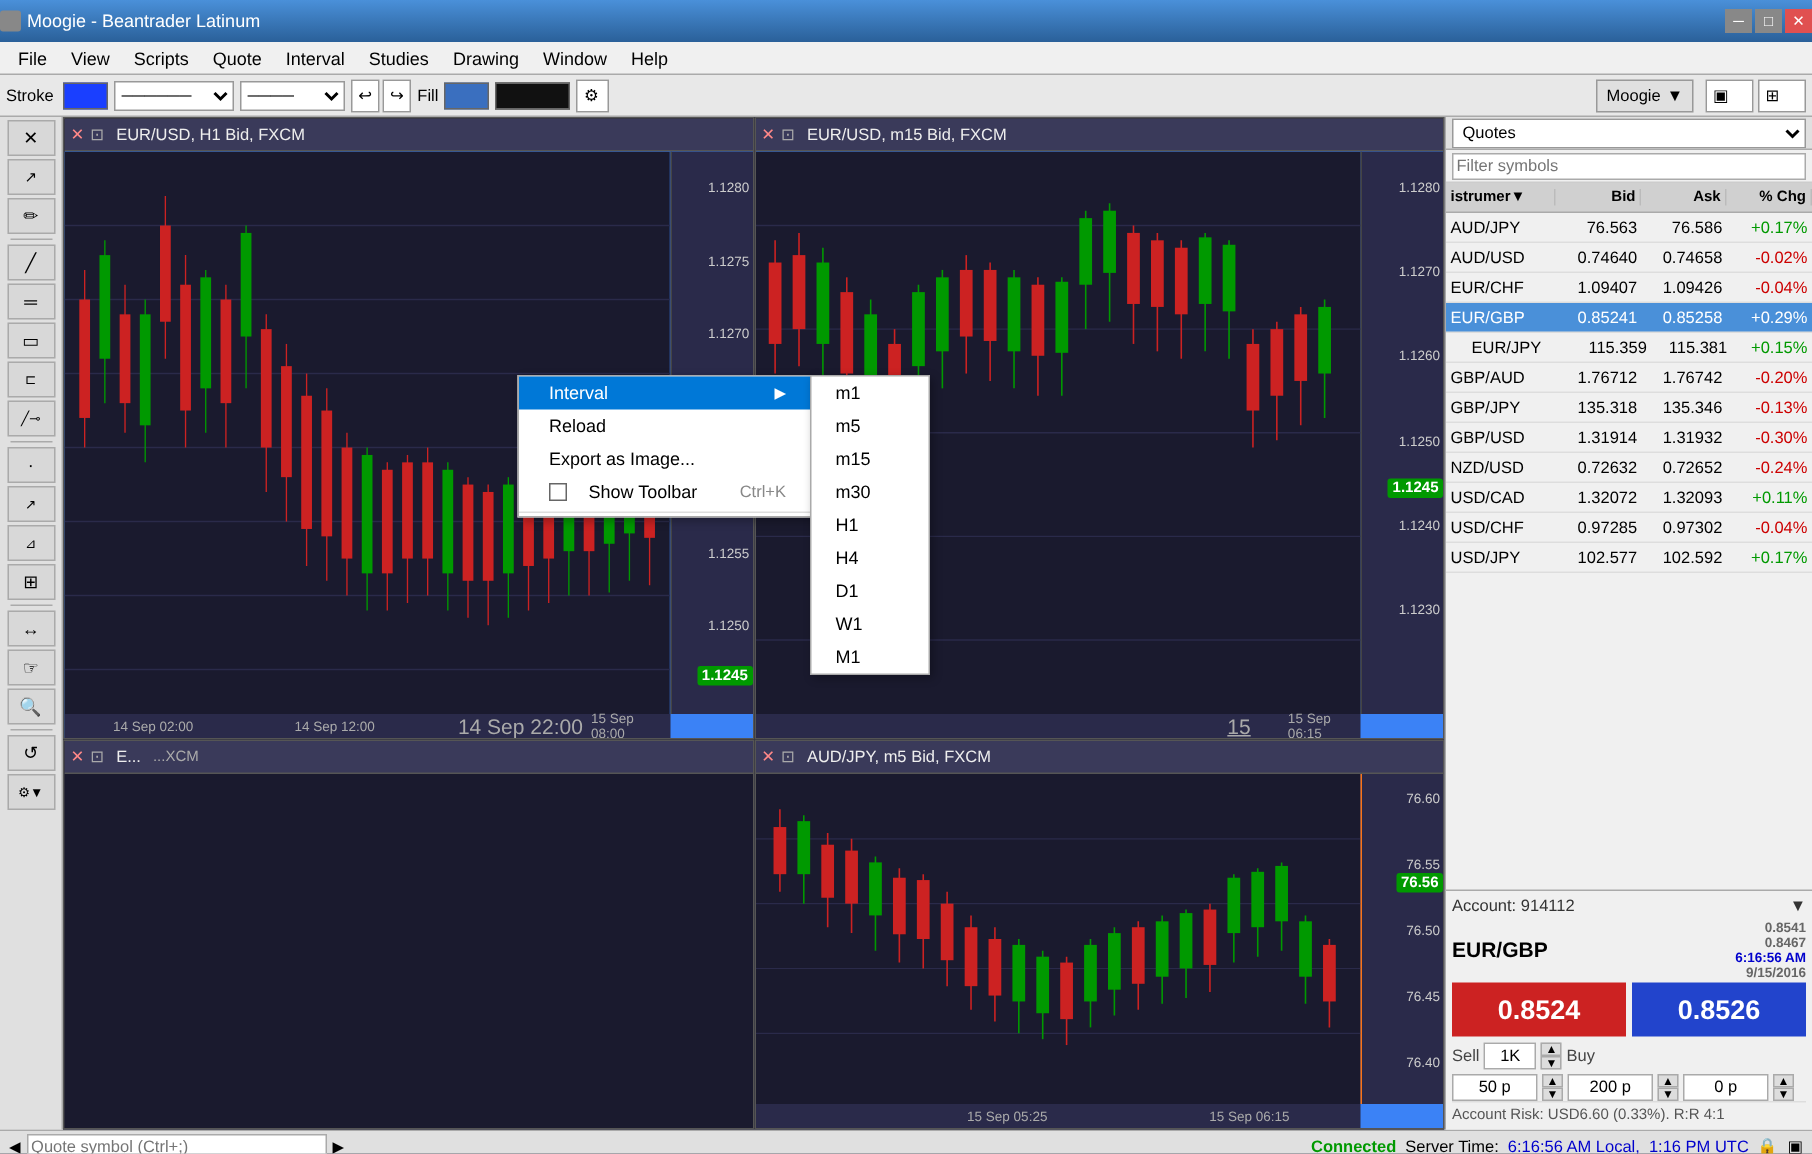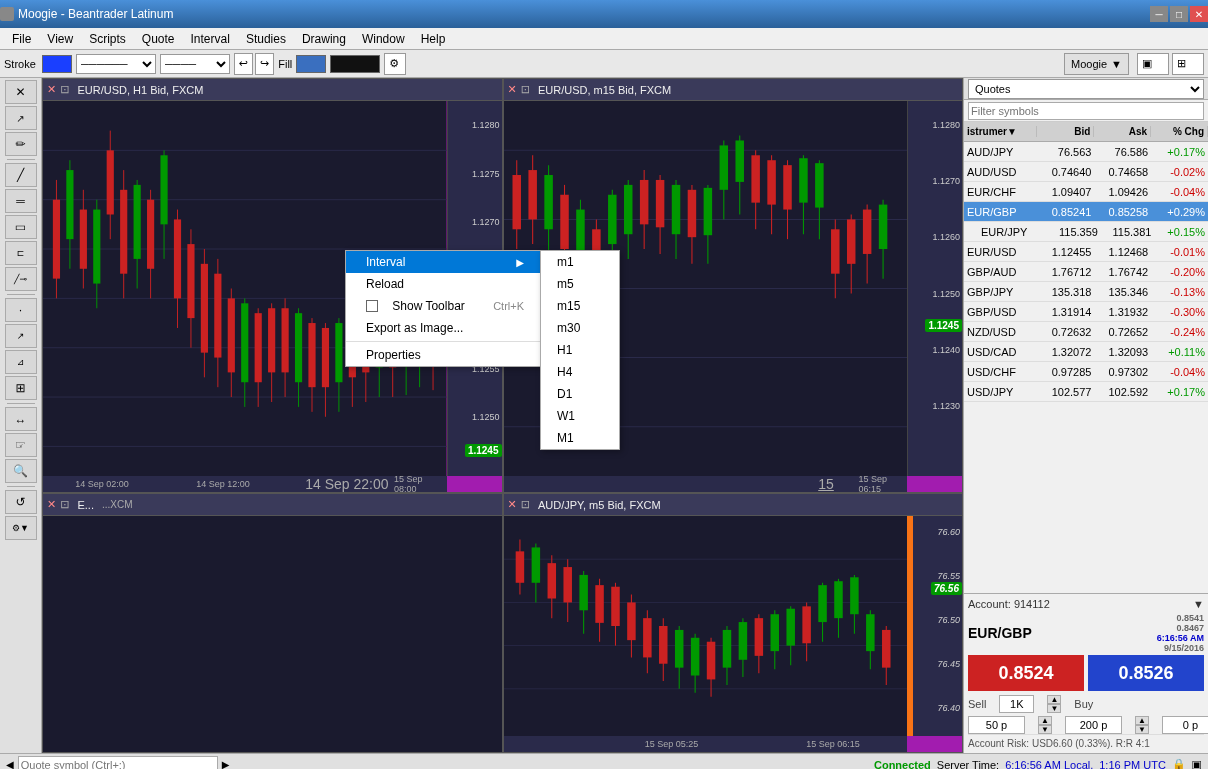--- a/index.html
+++ b/index.html
@@ -37,21 +37,21 @@
     
     #charts-area { flex: 1; background: #1a1a2e; display: flex; flex-direction: column; overflow: hidden; }
     #charts-top { display: flex; height: 415px; }
     #charts-bottom { display: flex; height: calc(100% - 415px); }
     
     .chart-panel { flex: 1; background: #1a1a2e; border: 1px solid #555; position: relative; overflow: hidden; }
     .chart-header { height: 22px; background: #3a3a5a; display: flex; align-items: center; padding: 0 4px; gap: 4px; color: #ddd; font-size: 11px; border-bottom: 1px solid #555; }
     .chart-close { color: #ff8888; cursor: pointer; }
     .chart-expand { color: #aaa; cursor: pointer; margin-right: 4px; }
     .chart-title { font-size: 11px; color: #eee; }
-    .chart-canvas { width: 100%; height: calc(100% - 22px); background: #a21caf; position: relative; overflow: hidden; }
+    .chart-canvas { width: 100%; height: calc(100% - 22px); background: #3b82f6; position: relative; overflow: hidden; }
     
     
     #context-menu { position: absolute; left: 345px; top: 250px; background: white; border: 1px solid #aaa; box-shadow: 2px 2px 6px rgba(0,0,0,0.3); z-index: 1000; min-width: 200px; }
     .ctx-item { padding: 4px 20px; cursor: pointer; font-size: 12px; display: flex; align-items: center; justify-content: space-between; }
     .ctx-item:hover, .ctx-item.active { background: #0078d7; color: white; }
     .ctx-item.active { background: #0078d7; color: white; }
     .ctx-separator { height: 1px; background: #ddd; margin: 2px 0; }
     .ctx-checkbox { width: 12px; height: 12px; border: 1px solid #666; margin-right: 6px; display: inline-block; }
     .ctx-shortcut { color: #888; font-size: 11px; margin-left: 20px; }
     .ctx-arrow { font-size: 10px; }
@@ -83,21 +83,21 @@
     .chg-neg { color: #cc0000; }
     
     
     #account-panel { background: #f0f0f0; border-top: 1px solid #aaa; padding: 4px; }
     #account-title { font-size: 11px; color: #333; margin-bottom: 3px; display: flex; justify-content: space-between; }
     #symbol-info { font-size: 13px; font-weight: bold; margin-bottom: 2px; display: flex; justify-content: space-between; align-items: center; }
     #symbol-meta { font-size: 9px; color: #666; text-align: right; }
     .price-buttons { display: flex; gap: 4px; margin-bottom: 4px; }
     .sell-btn { flex: 1; height: 36px; background: #cc2222; color: white; border: none; cursor: pointer; font-size: 18px; font-weight: bold; }
     .buy-btn { flex: 1; height: 36px; background: #2244cc; color: white; border: none; cursor: pointer; font-size: 18px; font-weight: bold; }
-    .trade-inputs { display: flex; align-items: center; gap: 13px; font-size: 11px; }
+    .trade-inputs { display: flex; align-items: center; gap: 3px; font-size: 11px; }
     .trade-label { color: #444; }
     .trade-input { width: 57px; height: 18px; border: 1px solid #aaa; text-align: center; font-size: 11px; }
     .trade-spinner { display: flex; flex-direction: column; }
     .spin-btn { width: 14px; height: 9px; background: #ddd; border: 1px solid #aaa; font-size: 8px; cursor: pointer; display: flex; align-items: center; justify-content: center; line-height: 1; }
     #account-risk { font-size: 10px; color: #555; border-top: 1px solid #ddd; padding-top: 3px; }
     
     
     #statusbar { height: 22px; background: #e0e0e0; border-top: 1px solid #aaa; display: flex; align-items: center; padding: 0 6px; font-size: 11px; gap: 8px; }
     .status-left { display: flex; align-items: center; gap: 4px; }
     .status-arrow { font-size: 10px; }
@@ -447,21 +447,21 @@
             <rect x="296" y="88" width="8" height="47" fill="#009900"></rect>
             <line x1="315" y1="80" x2="315" y2="155" stroke="#009900" stroke-width="1"></line>
             <rect x="311" y="83" width="8" height="47" fill="#009900"></rect>
             <line x1="330" y1="75" x2="330" y2="150" stroke="#009900" stroke-width="1"></line>
             <rect x="326" y="78" width="8" height="47" fill="#009900"></rect>
             <line x1="345" y1="120" x2="345" y2="195" stroke="#009900" stroke-width="1"></line>
             <rect x="341" y="125" width="8" height="47" fill="#009900"></rect>
             <line x1="360" y1="140" x2="360" y2="215" stroke="#cc2222" stroke-width="1"></line>
             <rect x="356" y="145" width="8" height="48" fill="#cc2222"></rect>
           </svg>
-          <div style="position:absolute;right:0;top:0;width:55px;height:calc(100% - 16px);background:#2a2a4a;border-left:6px solid #f97316;font-style:italic;">
+          <div style="position:absolute;right:0;top:0;width:55px;height:calc(100% - 16px);background:#2a2a4a;border-left:1px solid #f97316;">
             <div style="position:absolute;right:2px;top:5%;font-size:9px;color:#ccc;">76.60</div>
             <div style="position:absolute;right:2px;top:25%;font-size:9px;color:#ccc;">76.55</div>
             <div style="position:absolute;right:2px;top:45%;font-size:9px;color:#ccc;">76.50</div>
             <div style="position:absolute;right:2px;top:65%;font-size:9px;color:#ccc;">76.45</div>
             <div style="position:absolute;right:2px;top:85%;font-size:9px;color:#ccc;">76.40</div>
             <div style="position:absolute;right:0;top:30%;background:#009900;color:white;font-size:10px;font-weight:bold;padding:1px 3px;border-radius:2px;">76.56</div>
           </div>
           <div style="position:absolute;bottom:0;left:0;right:55px;height:16px;background:#2a2a4a;display:flex;align-items:center;">
             <span style="position:absolute;left:35%;font-size:9px;color:#aaa;">15 Sep 05:25</span>
             <span style="position:absolute;left:75%;font-size:9px;color:#aaa;">15 Sep 06:15</span>
@@ -473,31 +473,28 @@
 
   <div id="context-menu">
     <div class="ctx-item active">
       <span>Interval</span>
       <span class="ctx-arrow">▶</span>
     </div>
     <div class="ctx-item">
       <span>Reload</span>
     </div>
     <div class="ctx-item">
+      <span>Export as Image...</span>
+    </div>
+    <div class="ctx-item">
       <span class="ctx-checkbox"></span>
       <span>Show Toolbar</span>
       <span class="ctx-shortcut">Ctrl+K</span>
     </div>
-    <div class="ctx-item">
-      <span>Export as Image...</span>
-    </div>
     <div class="ctx-separator"></div>
-    <div class="ctx-item">
-      <span>Properties</span>
-    </div>
   </div>
 
   <div id="submenu">
     <div class="sub-item">m1</div>
     <div class="sub-item">m5</div>
     <div class="sub-item">m15</div>
     <div class="sub-item">m30</div>
     <div class="sub-item">H1</div>
     <div class="sub-item">H4</div>
     <div class="sub-item">D1</div>
@@ -547,26 +544,20 @@
     <div class="qt-cell qt-col-ask" style="flex:1.5;text-align:right;">0.85258</div>
     <div class="qt-cell qt-col-chg chg-pos" style="flex:1.5;text-align:right;">+0.29%</div>
   </div>
           <div class="qt-row">
     <div class="qt-cell qt-col-instrument" style="flex:2;padding-left:17px;">EUR/JPY</div>
     <div class="qt-cell qt-col-bid" style="flex:1.5;text-align:right;">115.359</div>
     <div class="qt-cell qt-col-ask" style="flex:1.5;text-align:right;">115.381</div>
     <div class="qt-cell qt-col-chg chg-pos" style="flex:1.5;text-align:right;">+0.15%</div>
   </div>
           <div class="qt-row">
-    <div class="qt-cell qt-col-instrument" style="flex:2;">EUR/USD</div>
-    <div class="qt-cell qt-col-bid" style="flex:1.5;text-align:right;">1.12455</div>
-    <div class="qt-cell qt-col-ask" style="flex:1.5;text-align:right;">1.12468</div>
-    <div class="qt-cell qt-col-chg chg-neg" style="flex:1.5;text-align:right;">-0.01%</div>
-  </div>
-          <div class="qt-row">
     <div class="qt-cell qt-col-instrument" style="flex:2;">GBP/AUD</div>
     <div class="qt-cell qt-col-bid" style="flex:1.5;text-align:right;">1.76712</div>
     <div class="qt-cell qt-col-ask" style="flex:1.5;text-align:right;">1.76742</div>
     <div class="qt-cell qt-col-chg chg-neg" style="flex:1.5;text-align:right;">-0.20%</div>
   </div>
           <div class="qt-row">
     <div class="qt-cell qt-col-instrument" style="flex:2;">GBP/JPY</div>
     <div class="qt-cell qt-col-bid" style="flex:1.5;text-align:right;">135.318</div>
     <div class="qt-cell qt-col-ask" style="flex:1.5;text-align:right;">135.346</div>
     <div class="qt-cell qt-col-chg chg-neg" style="flex:1.5;text-align:right;">-0.13%</div>

